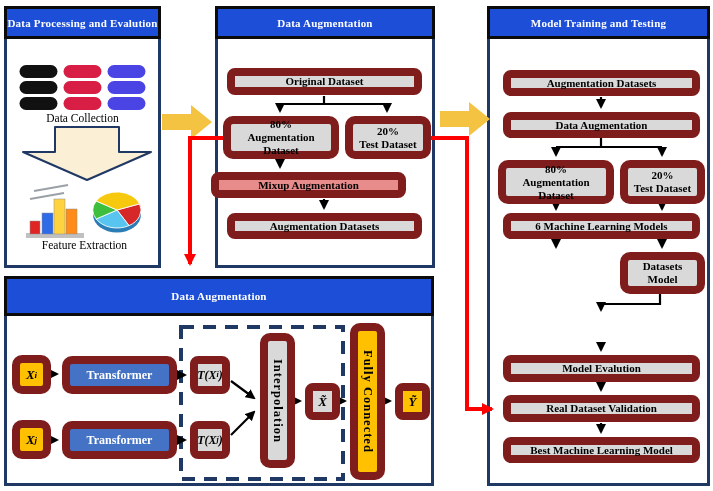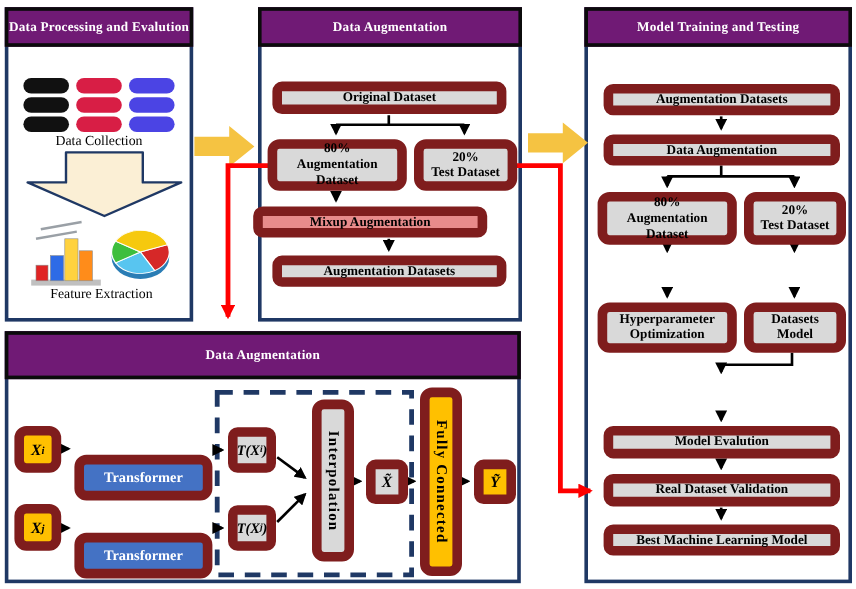--- a/index.html
+++ b/index.html
@@ -6,40 +6,40 @@
   .canvas{
     position:relative;width:713px;height:491px;background:#ffffff;
     font-family:"Liberation Serif", serif;overflow:hidden;
   }
   .panel{
     position:absolute;background:#ffffff;border:3px solid #1f3864;
     box-sizing:border-box;z-index:1;
   }
   .panel-header{
     position:absolute;left:-3px;right:-3px;top:-3px;height:33px;
-    background:#701a75;border:3px solid #0b0b0b;box-sizing:border-box;
+    background:#1d4ed8;border:3px solid #0b0b0b;box-sizing:border-box;
     display:flex;align-items:center;justify-content:center;
     color:#ffffff;font-weight:700;font-size:11px;letter-spacing:.2px;
   }
   #overlay{position:absolute;left:0;top:0;z-index:2;pointer-events:none;}
   .k{stroke:#000000;stroke-width:2.2;fill:none;}
   .m{marker-end:url(#mb);}
   .r{stroke:#ff0000;stroke-width:4;fill:none;}
   .m2{marker-end:url(#mr);}
   .node{
     position:absolute;z-index:3;box-sizing:border-box;
     background:#d9d9d9;border:8px solid #7f1d1d;border-radius:8px;
     display:flex;align-items:center;justify-content:center;text-align:center;
     font-weight:700;font-size:11px;line-height:13px;color:#000;
     white-space:pre-line;
   }
   .r10{border-radius:10px;}
   .salmon{background:#e88b8b;}
   .gold{background:#ffc000;}
-  .blue{background:#4472c4;color:#ffffff;font-size:12px;margin-top:23px;}
+  .blue{background:#4472c4;color:#ffffff;font-size:12px;}
   .vert{writing-mode:vertical-rl;font-size:12.5px;letter-spacing:1px;line-height:normal;}
   .math{font-style:italic;font-size:13px;}
   .math sub{font-size:9px;font-style:italic;line-height:0;}
   .mathsm{font-style:italic;font-size:12px;}
   .mathsm sub{font-size:8px;font-style:italic;line-height:0;}
   .lbl{
     position:absolute;z-index:3;text-align:center;font-weight:400;
     font-size:11.5px;color:#000;
   }
 </style>
@@ -168,22 +168,21 @@
   <div class="node salmon" style="left:211px;top:172px;width:195px;height:26px">Mixup Augmentation</div>
   <div class="node" style="left:227px;top:213px;width:195px;height:26px">Augmentation Datasets</div>
 
   <div class="node" style="left:503px;top:70px;width:197px;height:26px">Augmentation Datasets</div>
   <div class="node" style="left:503px;top:112px;width:197px;height:26px">Data Augmentation</div>
   <div class="node r10" style="left:498px;top:160px;width:116px;height:44px">80%
 Augmentation
 Dataset</div>
   <div class="node r10" style="left:620px;top:160px;width:85px;height:44px">20%
 Test Dataset</div>
-  <div class="node r10" style="left:498px;top:252px;width:116px;height:42px">Hyperparameter
-Optimization</div>
+  <div class="node" style="left:503px;top:213px;width:197px;height:26px">6 Machine Learning Models</div>
   <div class="node r10" style="left:620px;top:252px;width:85px;height:42px">Datasets
 Model</div>
   <div class="node" style="left:503px;top:355px;width:197px;height:27px">Model Evalution</div>
   <div class="node" style="left:503px;top:395px;width:197px;height:27px">Real Dataset Validation</div>
   <div class="node" style="left:503px;top:437px;width:197px;height:26px">Best Machine Learning Model</div>
 
   <div class="node gold r10 math" style="left:12px;top:355px;width:39px;height:39px"><span>X</span><sub>i</sub></div>
   <div class="node blue r10" style="left:62px;top:356px;width:115px;height:38px">Transformer</div>
   <div class="node mathsm" style="left:190px;top:356px;width:40px;height:38px"><span>T(X</span><sub>i</sub><span>)</span></div>
 

